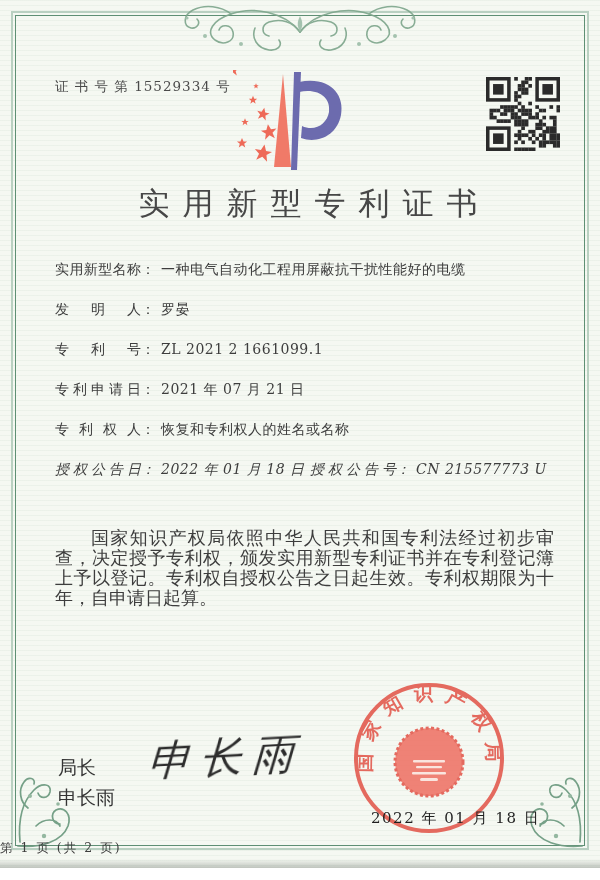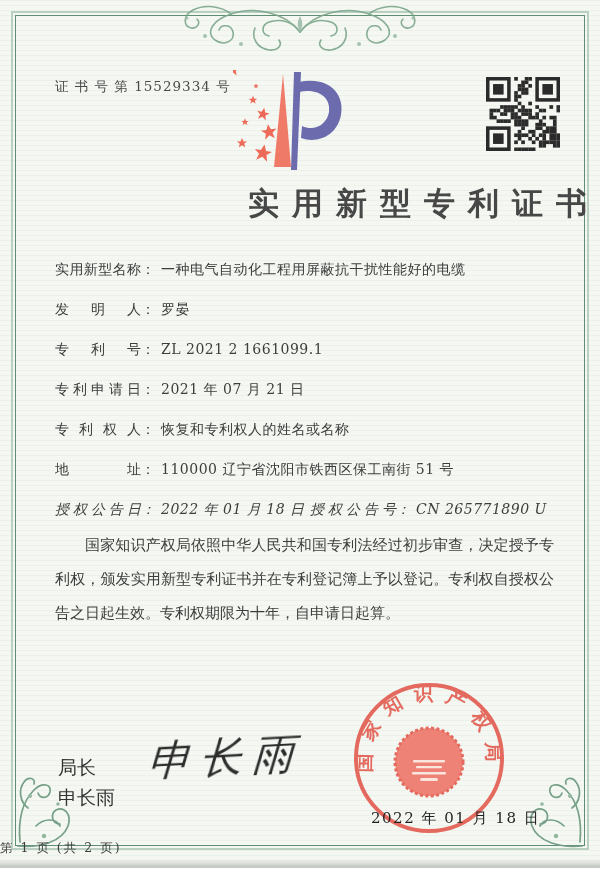--- a/index.html
+++ b/index.html
@@ -30,39 +30,39 @@
   .corner-fl.br{ right:10px; transform:scaleX(-1); }
 
   .cert-no{
     position:absolute; left:55px; top:78px;
     font-size:13.5px; color:#4a4a4a; letter-spacing:1px;
   }
   .logo{ position:absolute; left:233px; top:70px; }
   .qr{ position:absolute; left:486px; top:77px; width:74px; height:74px; }
 
   .title{
-    position:absolute; left:16px; right:0; top:183px; text-align:right;
-    font-size:31px; font-weight:700; color:#474747;
+    position:absolute; left:16px; right:0; top:183px; text-align:center;
+    font-size:31px; font-weight:400; color:#474747;
     letter-spacing:13px; text-indent:13px;
   }
 
   .fields{ position:absolute; left:55px; right:40px; top:256px; }
   .frow{ margin-bottom:14px; line-height:26px; font-size:14px; color:#3d3d3d; white-space:nowrap; }
   .flabel{
     display:inline-block; width:86px; vertical-align:top;
     text-align:justify; text-align-last:justify;
   }
   .colon{ display:inline-block; margin-right:6px; }
   .fvalue{ letter-spacing:0.5px; }
   .frow.split{ display:flex;font-style:italic; }
   .frow.split .grp-left{ width:255px; flex:none; }
 
   .paras{
     position:absolute; left:55px; right:46px; top:528px;
-    font-size:15px; color:#3d3d3d; line-height:34px;
+    font-size:18px; color:#3d3d3d; line-height:20px;
     text-align:justify;
   }
   .paras p{ text-indent:2em; }
 
   .sig-block{ position:absolute; left:58px; top:752px; font-size:19px; color:#333; line-height:30px; }
   .signature{
     position:absolute; left:148px; top:728px; width:230px;
     font-size:42px; color:#2d2d2d; font-style:italic;
     transform:rotate(-3deg) skewX(-6deg); letter-spacing:10px;
     filter:blur(0.3px); white-space:nowrap;
@@ -297,29 +297,26 @@
     </div>
     <div class="frow">
       <span class="flabel">专利号</span><span class="colon">：</span><span class="fvalue">ZL 2021 2 1661099.1</span>
     </div>
     <div class="frow">
       <span class="flabel">专利申请日</span><span class="colon">：</span><span class="fvalue">2021 年 07 月 21 日</span>
     </div>
     <div class="frow">
       <span class="flabel">专利权人</span><span class="colon">：</span><span class="fvalue">恢复和专利权人的姓名或名称</span>
     </div>
-    <div class="frow">
-      <span class="flabel">地址</span><span class="colon">：</span><span class="fvalue">110000 辽宁省沈阳市铁西区保工南街 51 号</span>
-    </div>
     <div class="frow split">
       <div class="grp-left">
         <span class="flabel">授权公告日</span><span class="colon">：</span><span class="fvalue">2022 年 01 月 18 日</span>
       </div>
       <div class="grp-right">
-        <span class="flabel">授权公告号</span><span class="colon">：</span><span class="fvalue">CN 265771890 U</span>
+        <span class="flabel">授权公告号</span><span class="colon">：</span><span class="fvalue">CN 215577773 U</span>
       </div>
     </div>
   </div>
 
   <div class="paras">
     <p>国家知识产权局依照中华人民共和国专利法经过初步审查，决定授予专利权，颁发实用新型专利证书并在专利登记簿上予以登记。专利权自授权公告之日起生效。专利权期限为十年，自申请日起算。</p>
   </div>
 
   <div class="sig-block">
     <div>局长</div>

